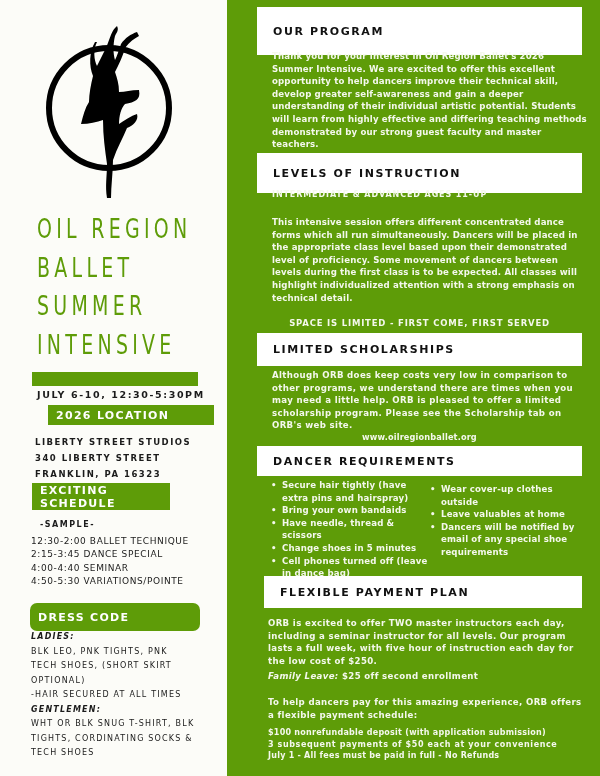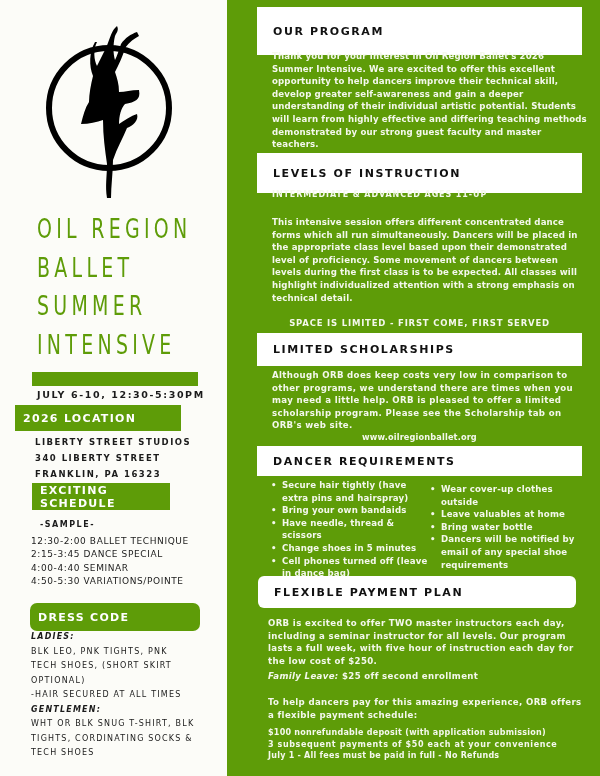--- a/index.html
+++ b/index.html
@@ -39,21 +39,21 @@
   <div class="title">
     <div>OIL REGION</div>
     <div>BALLET</div>
     <div>SUMMER</div>
     <div>INTENSIVE</div>
   </div>
 
   <div class="gbar" style="left:32px; top:372px; width:166px; height:14px;"></div>
   <div class="ltext caps" style="left:37px; top:389px; font-size:9.5px; letter-spacing:1.6px;">JULY 6-10, 12:30-5:30PM</div>
 
-  <div class="gbar" style="left:15px; top:405px; width:166px; height:26px;">2026 LOCATION</div>
+  <div class="gbar" style="left:48px; top:405px; width:166px; height:20px;">2026 LOCATION</div>
   <div class="ltext caps" style="left:35px; top:437px;">LIBERTY STREET STUDIOS</div>
   <div class="ltext caps" style="left:35px; top:453px;">340 LIBERTY STREET</div>
   <div class="ltext caps" style="left:35px; top:469px;">FRANKLIN, PA 16323</div>
 
   <div class="gbar" style="left:32px; top:483px; width:138px; height:27px;">EXCITING SCHEDULE</div>
   <div class="ltext caps" style="left:40px; top:520px; font-size:8px;">-SAMPLE-</div>
   <div class="ltext sched" style="left:31px; top:535px;">
     <div>12:30-2:00 BALLET TECHNIQUE</div>
     <div>2:15-3:45 DANCE SPECIAL</div>
     <div>4:00-4:40 SEMINAR</div>
@@ -95,26 +95,25 @@
     <li>Bring your own bandaids</li>
     <li>Have needle, thread &amp; scissors</li>
     <li>Change shoes in 5 minutes</li>
     <li>Cell phones turned off (leave in dance bag)</li>
   </ul>
 </div>
 <div class="rtext reqs" style="left:425px; top:483px; width:150px;">
   <ul>
     <li>Wear cover-up clothes outside</li>
     <li>Leave valuables at home</li>
-    <li>Bring water bottle</li>
     <li>Dancers will be notified by email of any special shoe requirements</li>
   </ul>
 </div>
 
-<div class="wbox" style="left:258px; width:318px; top:576px; height:32px;border-radius:6px;">FLEXIBLE PAYMENT PLAN</div>
+<div class="wbox" style="left:264px; width:318px; top:576px; height:32px;">FLEXIBLE PAYMENT PLAN</div>
 <div class="rtext" style="left:268px; top:617px; width:320px; letter-spacing:0.35px;">ORB is excited to offer TWO master instructors each day, including a seminar instructor for all levels. Our program lasts a full week, with five hour of instruction each day for the low cost of $250.</div>
 <div class="rtext" style="left:268px; top:670px; width:320px; letter-spacing:0.35px;"><i>Family Leave:</i><span> $25 off second enrollment</span></div>
 <div class="rtext" style="left:268px; top:696px; width:320px; letter-spacing:0.35px;">To help dancers pay for this amazing experience, ORB offers a flexible payment schedule:</div>
 <div class="rtext" style="left:268px; top:727px; width:325px; font-size:8px; line-height:11.5px; letter-spacing:0.25px;">
   <div>$100 nonrefundable deposit (with application submission)</div>
   <div style="letter-spacing:0.6px;">3 subsequent payments of $50 each at your convenience</div>
   <div>July 1 - All fees must be paid in full - No Refunds</div>
 </div>
 
 </body></html>

